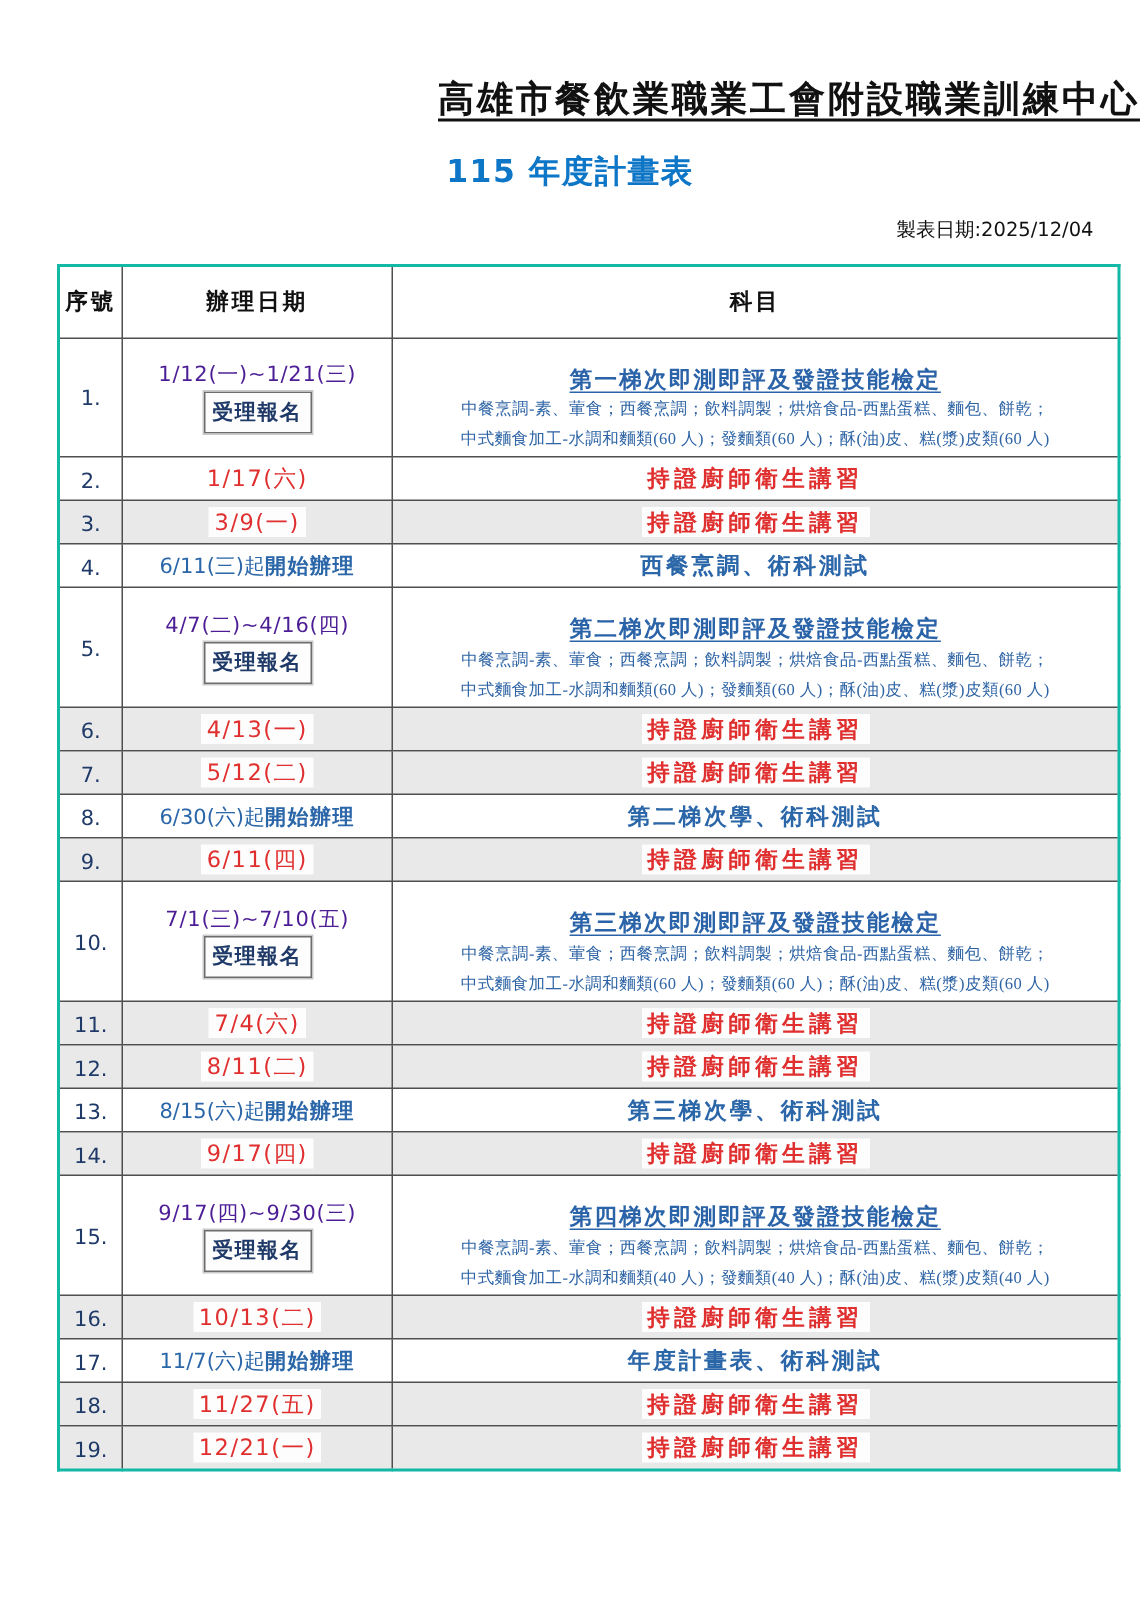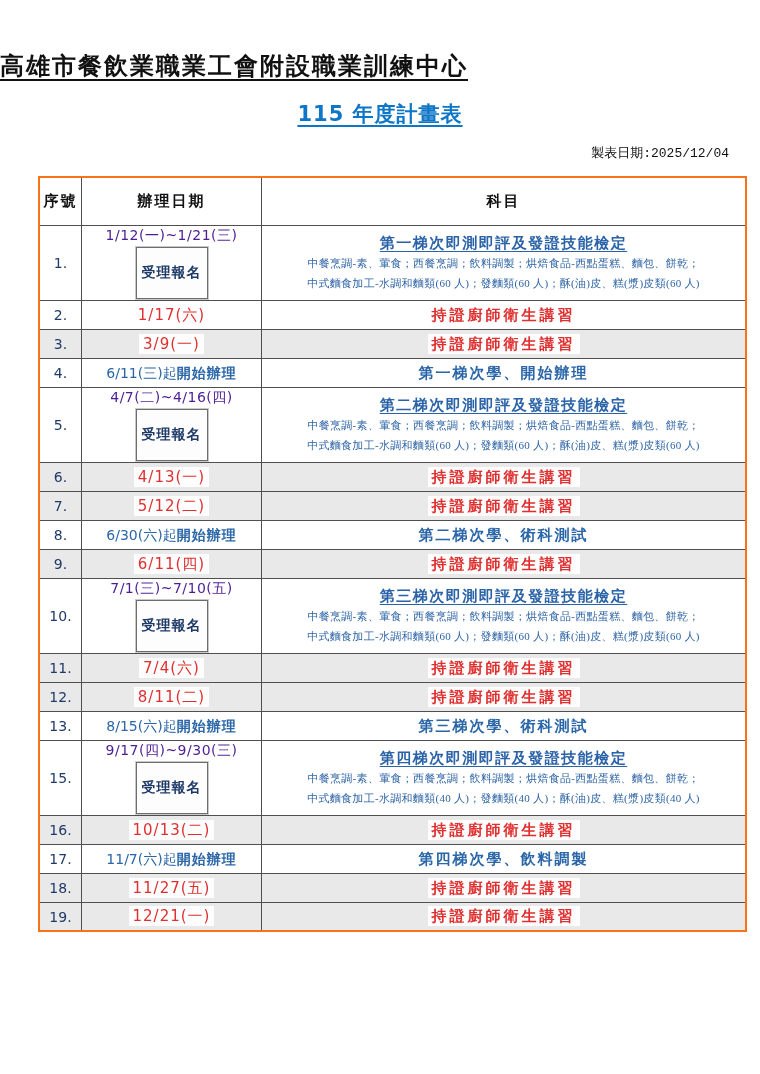--- a/index.html
+++ b/index.html
@@ -3,65 +3,65 @@
 <meta charset="utf-8">
 <style>
   html,body{margin:0;padding:0;background:#ffffff;}
   body{
     width:760px;height:1074px;overflow:hidden;
     font-family:"DejaVu Sans","Liberation Sans",sans-serif;
     color:#222;
   }
   .doc{padding-top:50px;}
   .page-title{
-    margin:0;text-align:left;
+    margin:0;text-align:right;
     font-size:24px;font-weight:bold;color:#111;
     letter-spacing:2px;
     text-decoration:underline;text-underline-offset:5px;
   }
   .page-subtitle{
     margin:18px 0 0 0;text-align:center;
     font-size:21px;font-weight:bold;color:#0e76c6;
     letter-spacing:1px;
-    text-decoration:underline;text-underline-offset:4px;
+    text-underline-offset:4px;
   }
   .made-date{
     width:691px;margin:16px 0 0 38px;
-    text-align:right;font-size:13px;color:#111;font-family:Liberation Mono, monospace;
+    text-align:right;font-size:13px;color:#111;
   }
   table.schedule{
     width:691px;margin:14px 0 0 38px;
     border-collapse:collapse;table-layout:fixed;
-    border:2px solid #f97316;
+    border:2px solid #14b8a6;
   }
   .schedule th,.schedule td{
     border:1px solid #4f4f4f;
     padding:1px 2px;vertical-align:middle;text-align:center;
     overflow:hidden;
   }
   .col-no{width:37px;}
   .col-date{width:175px;}
   .col-subject{width:479px;}
   .row-head{height:48px;}
   .row-head th{font-size:15px;font-weight:bold;color:#111;letter-spacing:2px;line-height:1.25;}
   .row-lg{height:69px;}
   .row-sm{height:29px;}
   tr.shaded{background:#e9e9e9;}
   .row-number{font-size:14px;color:#1f3a68;}
   .date-navy{font-size:14px;color:#4c1d95;letter-spacing:0.5px;}
   .badge-box{
-    display:inline-block;margin-top:2px;padding:16px 5px;
+    display:inline-block;margin-top:2px;padding:4px 5px;
     border:1px solid #6d6d6d;outline:1px solid #c9c9c9;
     font-size:14px;font-weight:bold;color:#1f3a68;letter-spacing:1px;
     background:#fdfdfd;
   }
   .subj-title{
     font-size:15px;font-weight:bold;color:#2b63a8;letter-spacing:1.5px;
     text-decoration:underline;text-underline-offset:3px;
-    line-height:1.35;margin-top:1px;
+    line-height:1.35;margin-top:16px;
   }
   .subj-line{font-size:11px;color:#2e64a5;line-height:1.85;letter-spacing:0.3px;font-family:Liberation Serif, serif;}
   .date-red,.lecture-subject{
     font-size:15px;color:#e02f2f;letter-spacing:1px;
   }
   .lecture-subject{font-weight:bold;letter-spacing:3px;}
   tr.shaded .hl{background:#fdfdfd;padding:1px 4px;text-align:center;}
   .date-test{font-size:14px;color:#2a66a8;}
   .date-test .bold-part{font-weight:bold;letter-spacing:1px;font-family:Liberation Mono, monospace;}
   .test-subject{font-size:15px;font-weight:bold;color:#2a66a8;letter-spacing:2px;}
@@ -101,21 +101,21 @@
           <td class="col-subject"><span class="lecture-subject hl">持證廚師衛生講習</span></td>
         </tr>
         <tr class="row-sm shaded">
           <td class="col-no"><span class="row-number">3.</span></td>
           <td class="col-date"><span class="date-red hl">3/9(一)</span></td>
           <td class="col-subject"><span class="lecture-subject hl">持證廚師衛生講習</span></td>
         </tr>
         <tr class="row-sm">
           <td class="col-no"><span class="row-number">4.</span></td>
           <td class="col-date"><span class="date-test"><span>6/11(三)起</span><span class="bold-part">開始辦理</span></span></td>
-          <td class="col-subject"><span class="test-subject">第一梯次學、開始辦理</span></td>
+          <td class="col-subject"><span class="test-subject">西餐烹調、術科測試</span></td>
         </tr>
         <tr class="row-lg">
           <td class="col-no"><span class="row-number">5.</span></td>
           <td class="col-date">
             <div class="date-navy">4/7(二)~4/16(四)</div>
             <div><span class="badge-box">受理報名</span></div>
           </td>
           <td class="col-subject">
             <div class="subj-title">第二梯次即測即評及發證技能檢定</div>
             <div class="subj-line">中餐烹調-素、葷食；西餐烹調；飲料調製；烘焙食品-西點蛋糕、麵包、餅乾；</div>
@@ -162,41 +162,46 @@
         <tr class="row-sm shaded">
           <td class="col-no"><span class="row-number">12.</span></td>
           <td class="col-date"><span class="date-red hl">8/11(二)</span></td>
           <td class="col-subject"><span class="lecture-subject hl">持證廚師衛生講習</span></td>
         </tr>
         <tr class="row-sm">
           <td class="col-no"><span class="row-number">13.</span></td>
           <td class="col-date"><span class="date-test"><span>8/15(六)起</span><span class="bold-part">開始辦理</span></span></td>
           <td class="col-subject"><span class="test-subject">第三梯次學、術科測試</span></td>
         </tr>
+        <tr class="row-sm shaded">
+          <td class="col-no"><span class="row-number">14.</span></td>
+          <td class="col-date"><span class="date-red hl">9/17(四)</span></td>
+          <td class="col-subject"><span class="lecture-subject hl">持證廚師衛生講習</span></td>
+        </tr>
         <tr class="row-lg">
           <td class="col-no"><span class="row-number">15.</span></td>
           <td class="col-date">
             <div class="date-navy">9/17(四)~9/30(三)</div>
             <div><span class="badge-box">受理報名</span></div>
           </td>
           <td class="col-subject">
             <div class="subj-title">第四梯次即測即評及發證技能檢定</div>
             <div class="subj-line">中餐烹調-素、葷食；西餐烹調；飲料調製；烘焙食品-西點蛋糕、麵包、餅乾；</div>
             <div class="subj-line">中式麵食加工-水調和麵類(40 人)；發麵類(40 人)；酥(油)皮、糕(漿)皮類(40 人)</div>
           </td>
         </tr>
         <tr class="row-sm shaded">
           <td class="col-no"><span class="row-number">16.</span></td>
           <td class="col-date"><span class="date-red hl">10/13(二)</span></td>
           <td class="col-subject"><span class="lecture-subject hl">持證廚師衛生講習</span></td>
         </tr>
         <tr class="row-sm">
           <td class="col-no"><span class="row-number">17.</span></td>
           <td class="col-date"><span class="date-test"><span>11/7(六)起</span><span class="bold-part">開始辦理</span></span></td>
-          <td class="col-subject"><span class="test-subject">第四梯次學、飲料調製</span></td>
+          <td class="col-subject"><span class="test-subject">年度計畫表、術科測試</span></td>
         </tr>
         <tr class="row-sm shaded">
           <td class="col-no"><span class="row-number">18.</span></td>
           <td class="col-date"><span class="date-red hl">11/27(五)</span></td>
           <td class="col-subject"><span class="lecture-subject hl">持證廚師衛生講習</span></td>
         </tr>
         <tr class="row-sm shaded">
           <td class="col-no"><span class="row-number">19.</span></td>
           <td class="col-date"><span class="date-red hl">12/21(一)</span></td>
           <td class="col-subject"><span class="lecture-subject hl">持證廚師衛生講習</span></td>

